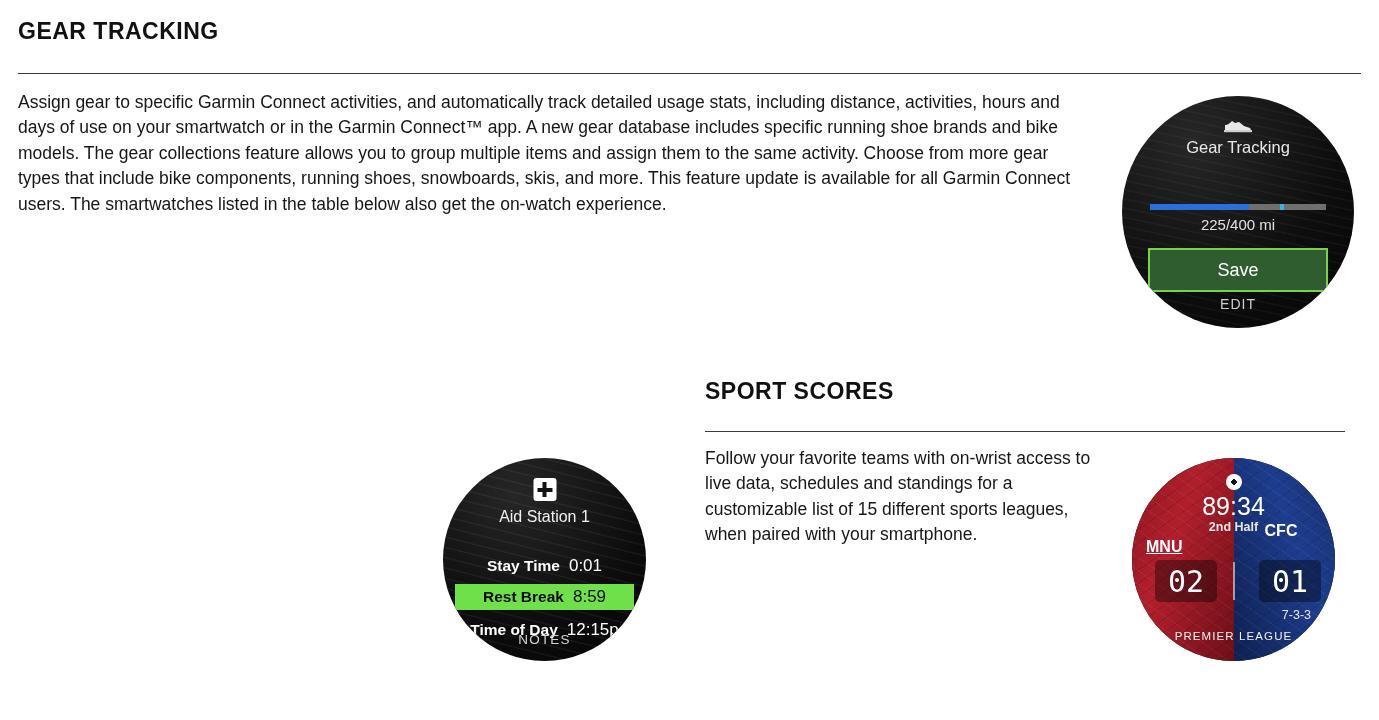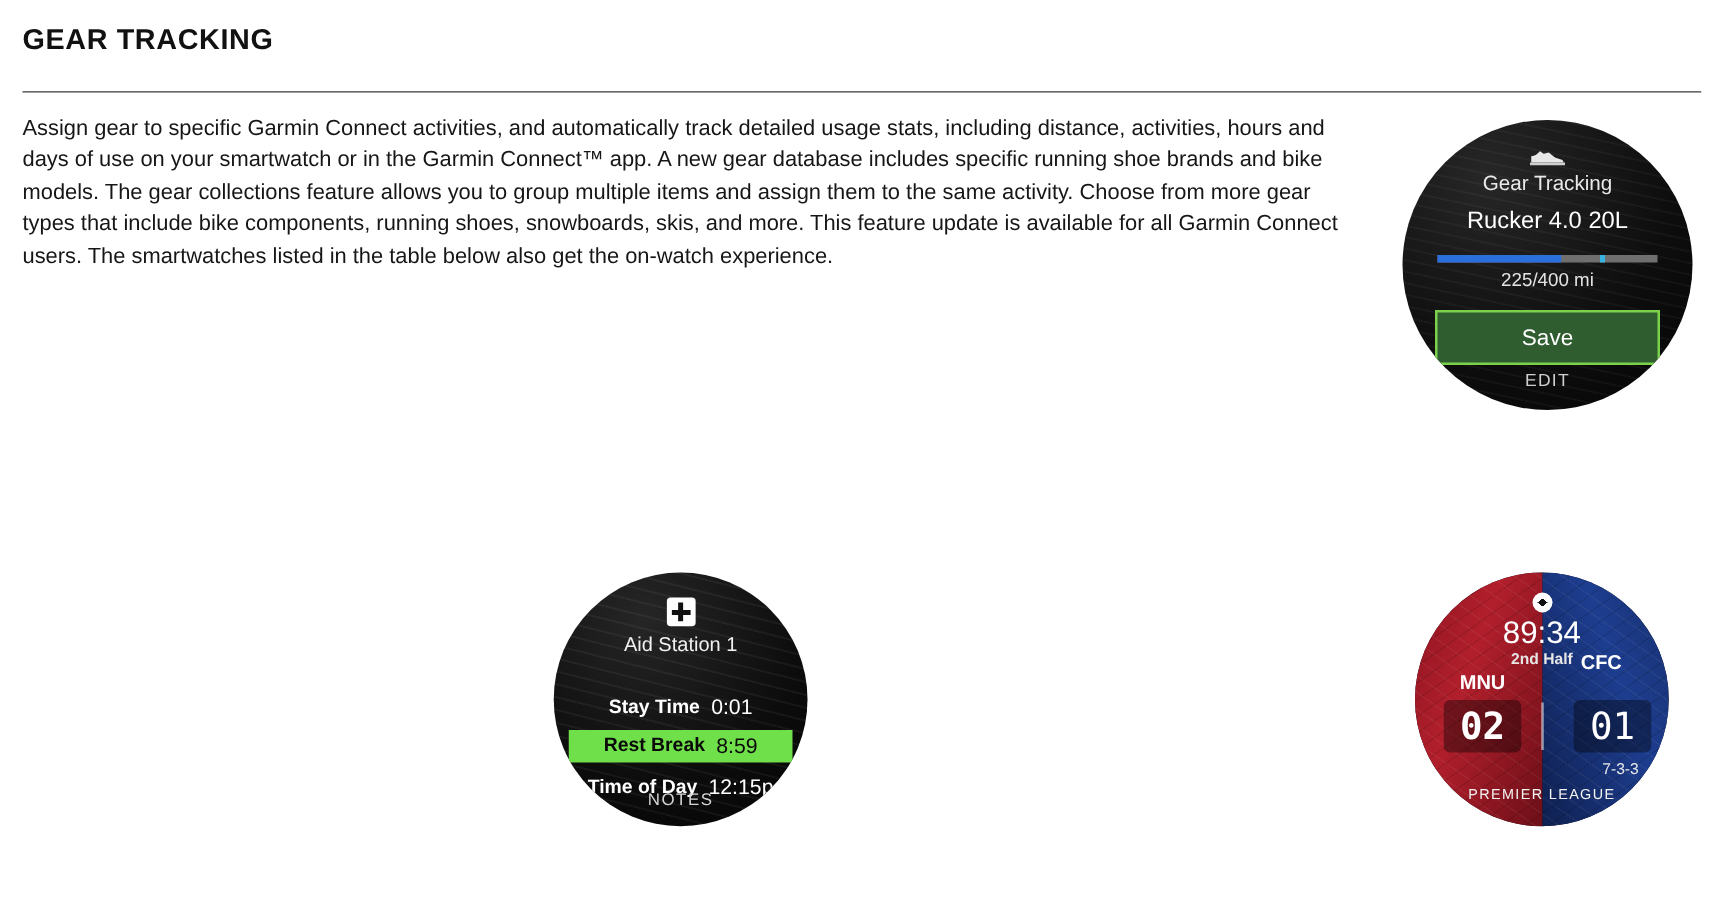--- a/index.html
+++ b/index.html
@@ -347,24 +347,25 @@
     text-align: center;
     color: #e6e6e6;
     font-size: 12.5px;
     font-weight: bold;
   }
   #watch-sport .team-home {
     position: absolute;
     left: 14px;
     top: 80px;
     width: 80px;
-    text-align: center;
+    text-align: left;
     color: #ffffff;
     font-size: 16px;
     font-weight: bold;
+    text-decoration: underline;
   }
   #watch-sport .team-away {
     position: absolute;
     right: 14px;
     top: 64px;
     width: 80px;
     text-align: center;
     color: #ffffff;
     font-size: 16px;
     font-weight: bold;
@@ -375,21 +376,21 @@
     width: 62px;
     height: 42px;
     border-radius: 5px;
     display: flex;
     align-items: center;
     justify-content: center;
     color: #ffffff;
     font-size: 30px;
     font-family: "DejaVu Sans Mono", monospace;
   }
-  #score-home { left: 23px; background: rgba(0,0,0,0.38); font-weight: bold; }
+  #score-home { left: 23px; background: rgba(0,0,0,0.38); }
   #score-away { right: 14px; background: rgba(0,0,0,0.38); margin-left: 20px; }
   #watch-sport .divider-bar {
     position: absolute;
     left: 50%;
     top: 104px;
     width: 2px;
     height: 38px;
     margin-left: -1px;
     background: rgba(255,255,255,0.55);
   }
@@ -431,21 +432,20 @@
     </div>
   </div>
 
   <div class="watch" id="watch-gear">
     <div class="streaks"></div>
     <svg class="shoe-icon" viewBox="0 0 30 16">
       <path d="M2 12 L2 7 C5 7 7 5 9 3 L12 5 L16 4 L21 8 L27 10 L28 12 Z" fill="#e8e8e8"></path>
       <rect x="1" y="12" width="28" height="2.2" fill="#cfcfcf"></rect>
     </svg>
     <div class="w-title">Gear Tracking</div>
-    <div class="w-item">Rucker 4.0 20L</div>
     <div class="bar-track">
       <div class="bar-fill" id="gear-bar-fill" style="width: 56%;"></div>
       <div class="bar-mark" id="gear-bar-mark" style="left: calc(75% - 2px);"></div>
     </div>
     <div class="w-sub">225/400 mi</div>
     <div class="save-btn">Save</div>
     <div class="edit-label">EDIT</div>
   </div>
 
 
@@ -463,20 +463,27 @@
       <span class="val">8:59</span>
     </div>
     <div class="cp-row" id="cp-row-3">
       <span class="lbl">Time of Day</span>
       <span class="val">12:15p</span>
     </div>
 
     <div class="notes-label">NOTES</div>
   </div>
 
+  <div id="sport-section">
+    <h2 class="section-title">SPORT SCORES</h2>
+    <hr class="rule">
+    <div id="sport-copy" class="body-copy">
+      <p>Follow your favorite teams with on-wrist access to live data, schedules and standings for a customizable list of 15 different sports leagues, when paired with your smartphone.</p>
+    </div>
+  </div>
 
   <div class="watch" id="watch-sport">
     <div class="half-left"></div>
     <div class="half-right"></div>
     <div class="mesh"></div>
     <div class="ball-icon"></div>
     <div class="clock">89:34</div>
     <div class="period">2nd Half</div>
     <div class="team-home">MNU</div>
     <div class="team-away">CFC</div>

